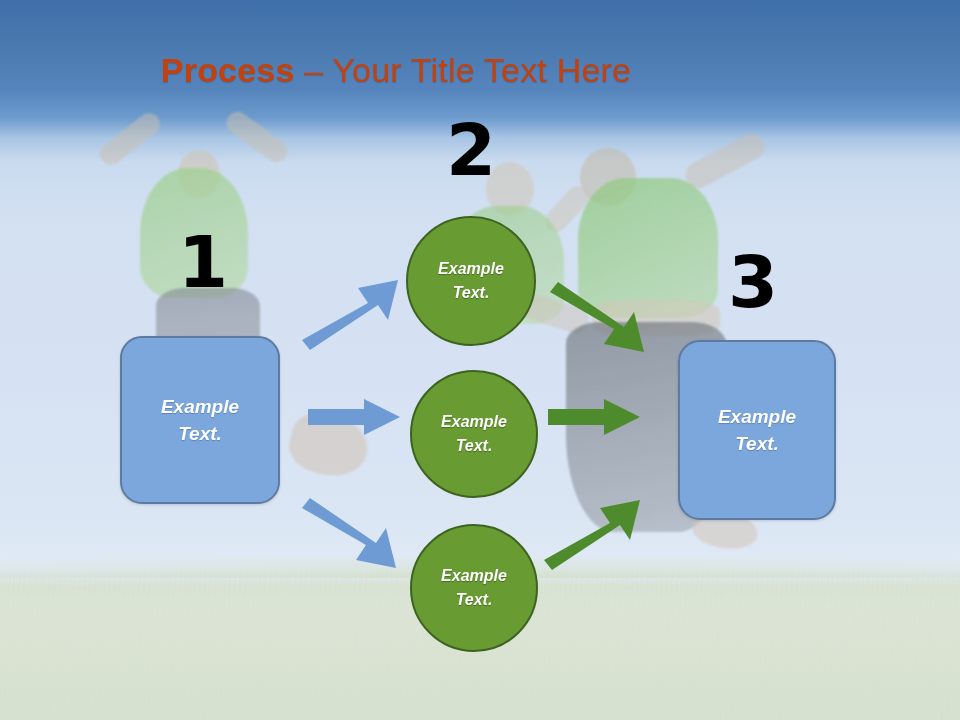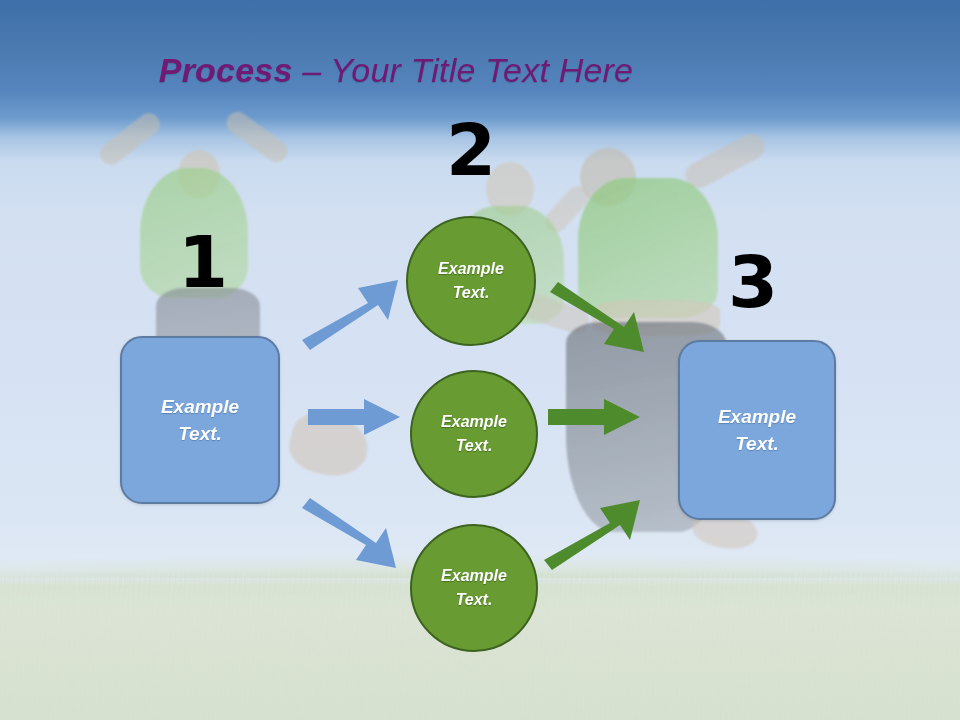--- a/index.html
+++ b/index.html
@@ -92,25 +92,24 @@
      background:linear-gradient(170deg, rgba(96,102,108,.66), rgba(138,144,150,.5));
      border-radius:22% 22% 30% 30%/10% 10% 46% 46%; }
   .kidC-foot  { left:692px; top:512px; width:66px; height:36px;
      background:rgba(208,192,176,.55); border-radius:46% 50% 50% 46%; transform:rotate(10deg); }
   .kidC-armL  { left:516px; top:300px; width:74px; height:26px;
      background:rgba(204,192,176,.5); border-radius:14px; transform:rotate(18deg); }
 
   
   .title {
     position:absolute; left:0; top:50px; width:792px;
-    text-align:center; color:#701a75;
+    text-align:center; color:#c2410c;
     font-size:34px; line-height:40px; letter-spacing:.2px;
     text-shadow:0 1px 1px rgba(20,48,86,.25);
     white-space:nowrap;
-    font-style:italic;
   }
   .title .t-bold { font-weight:bold; }
   .title .t-rest { font-weight:normal; }
 
   
   .num {
     position:absolute; color:#000; font-weight:bold;
     font-size:72px; line-height:72px;
     font-family:"DejaVu Sans", sans-serif;
   }

